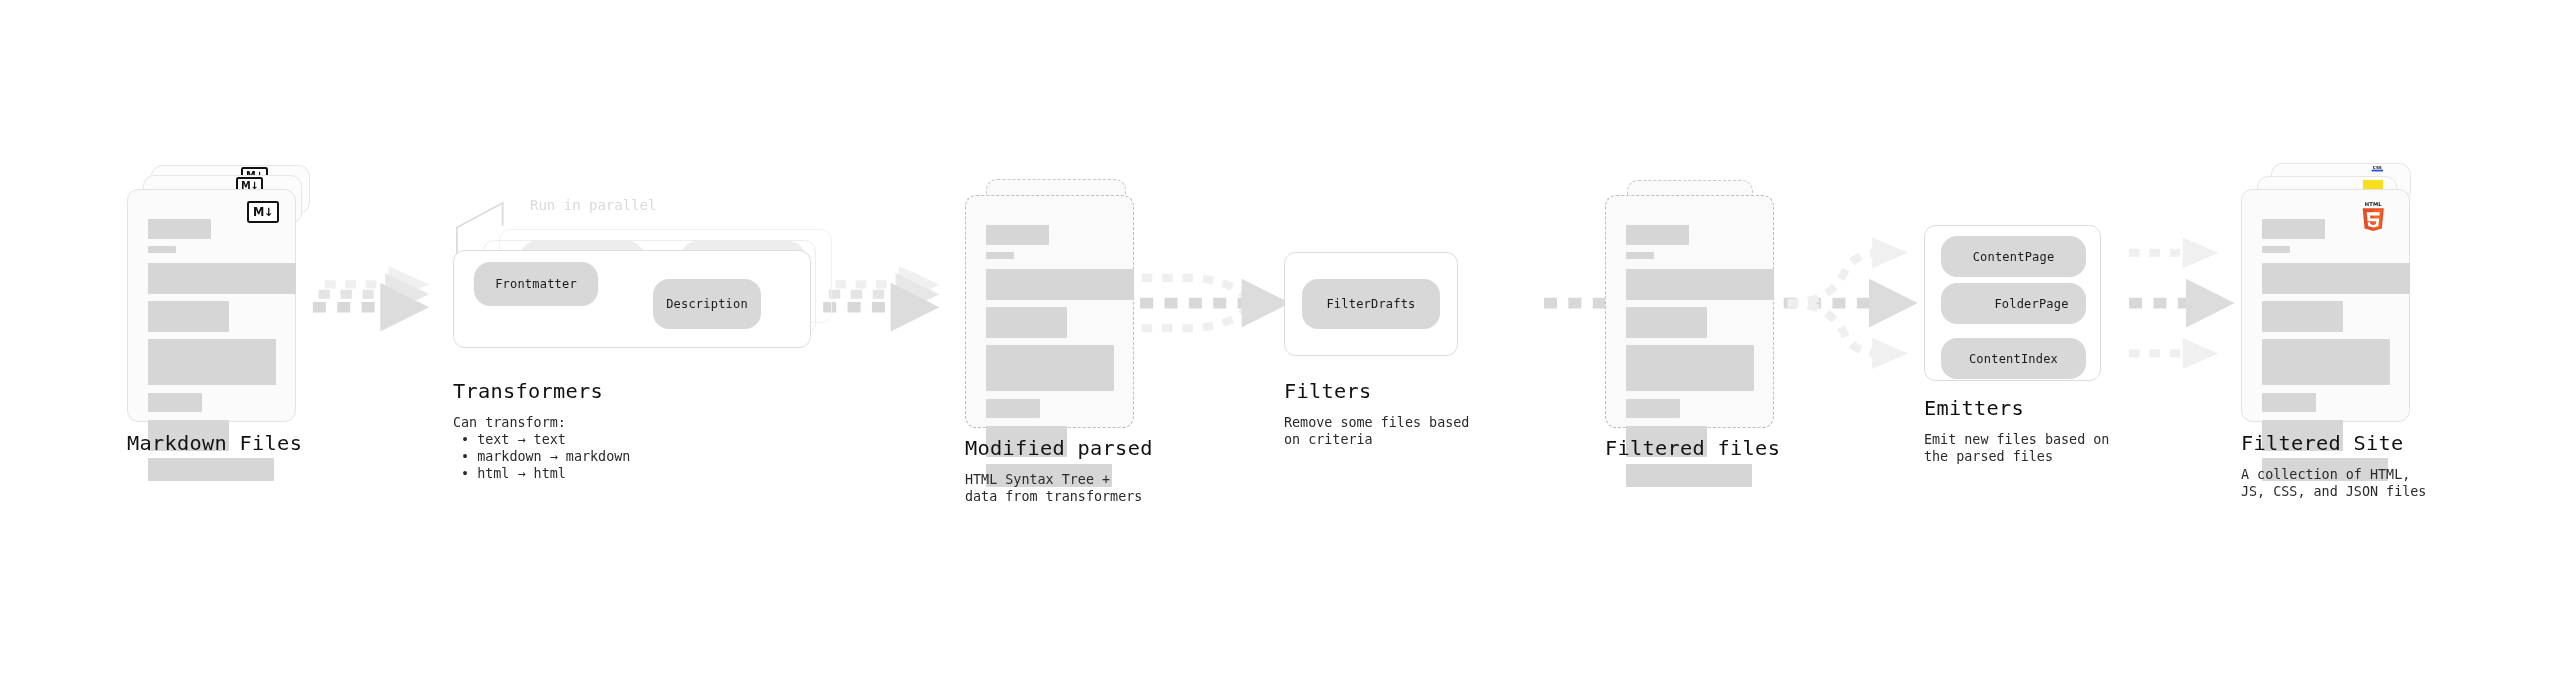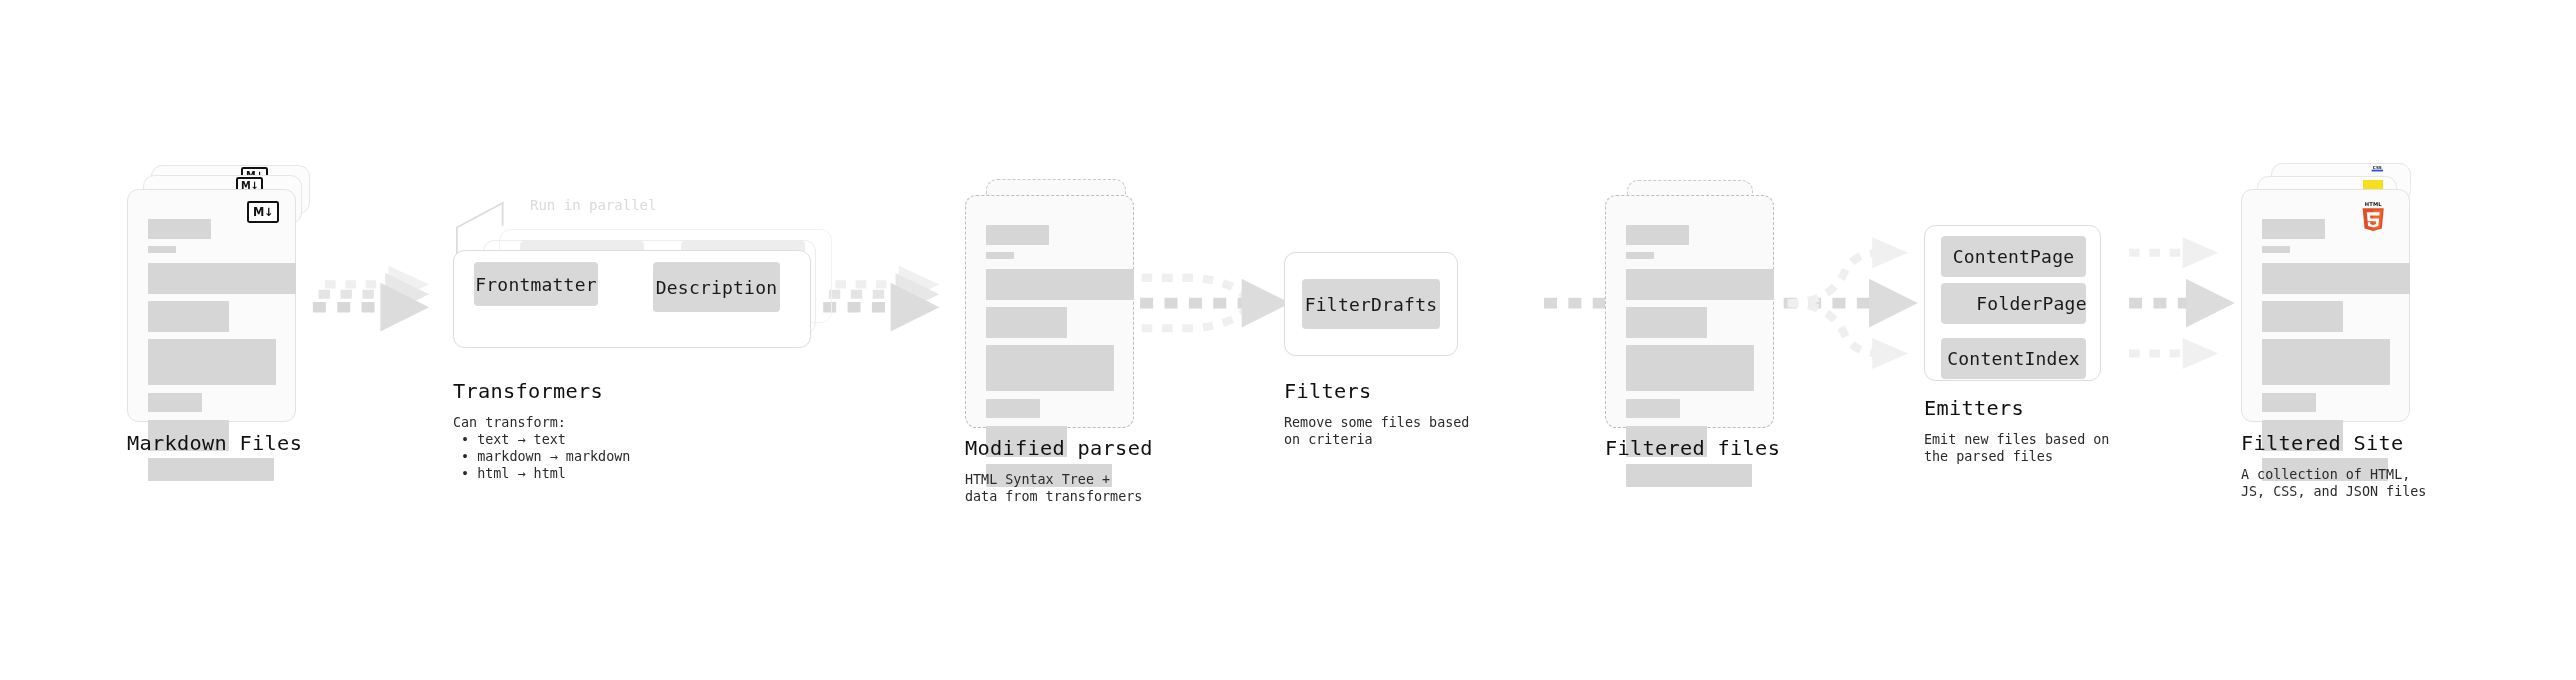--- a/index.html
+++ b/index.html
@@ -63,23 +63,23 @@
     border-radius:11.4px;
     background:#ffffff;
     box-sizing:border-box;
   }
   .groupbox.l2{border-color:#ececec;background:transparent;}
   .groupbox.l3{border-color:#f2f2f2;background:transparent;}
 
   .pill{
     position:absolute;
     background:#d8d8d8;
-    border-radius:4px;
+    border-radius:16px;
     display:flex;align-items:center;justify-content:center;
-    font-size:18px;color:#1a1a1a;
+    font-size:12px;color:#1a1a1a;
     letter-spacing:0.2px;
     box-sizing:border-box;
     white-space:nowrap;
   }
   .pill.l2{background:#e3e3e3;}
   .pill.l3{background:#ededed;}
 
   
   .title{
     position:absolute;
@@ -214,21 +214,21 @@
       <path d="M 0 17 H 70" stroke="#eaeaea" stroke-width="3" fill="none"></path>
       <polygon points="68,10 84,17 68,24" fill="#eaeaea"></polygon>
       <path d="M 0 45 H 70" stroke="#e4e4e4" stroke-width="3" fill="none"></path>
       <polygon points="68,38 84,45 68,52" fill="#e4e4e4"></polygon>
       <path d="M 0 75 H 70" stroke="#d6d6d6" stroke-width="3" fill="none"></path>
       <polygon points="68,68 86,75 68,82" fill="#d6d6d6"></polygon>
     </svg>
 
     <div class="groupbox" style="left:453px;top:250px;width:358px;height:98px;"></div>
     <div class="pill" style="left:474px;top:262px;width:124px;height:44px;">Frontmatter</div>
-    <div class="pill" style="left:653px;top:262px;width:127px;height:50px;text-align:center;">Description</div>
+    <div class="pill" style="left:653px;top:279px;width:108px;height:50px;text-align:center;">Description</div>
 
     <div class="title" style="left:453px;top:379px;">Transformers</div>
 
     <div class="sub" style="left:453px;top:414px;">Can transform:
  • text → text
  • markdown → markdown
  • html → html</div>
   </div>
 
   <div class="abs">

